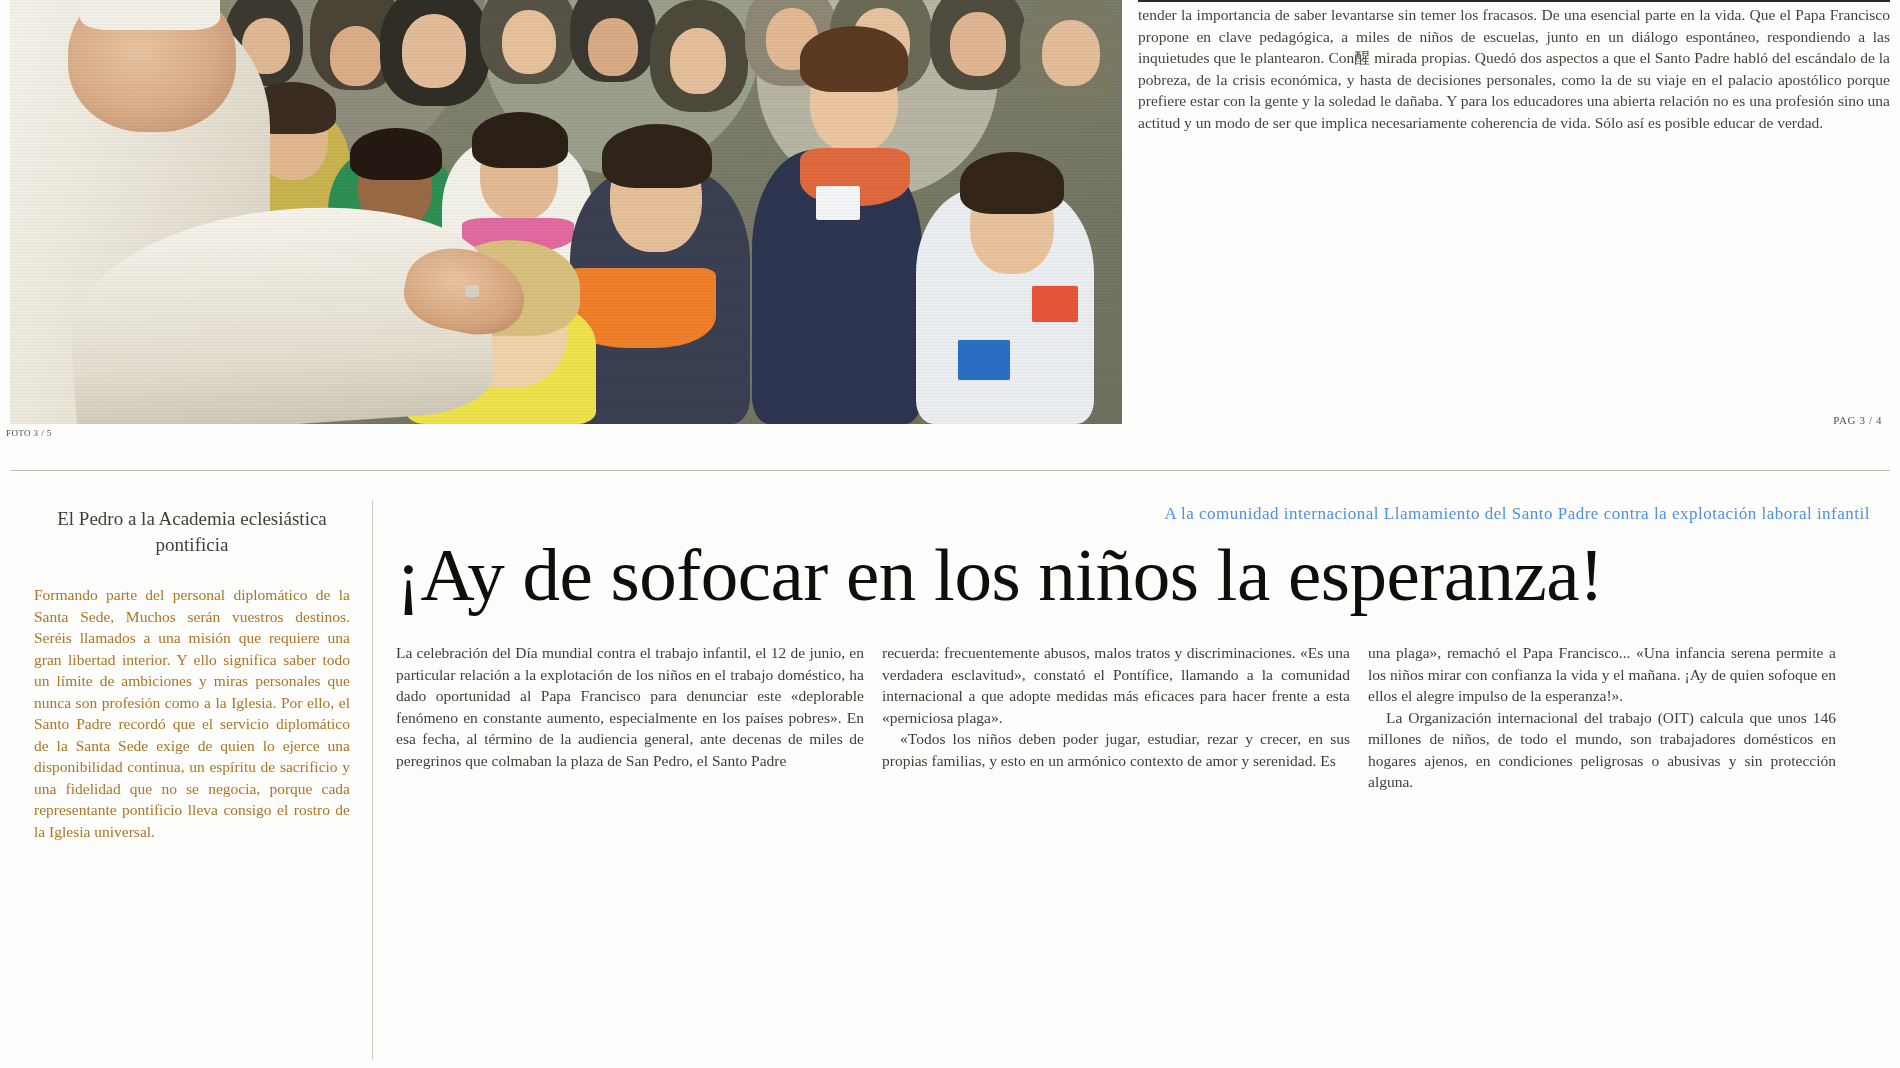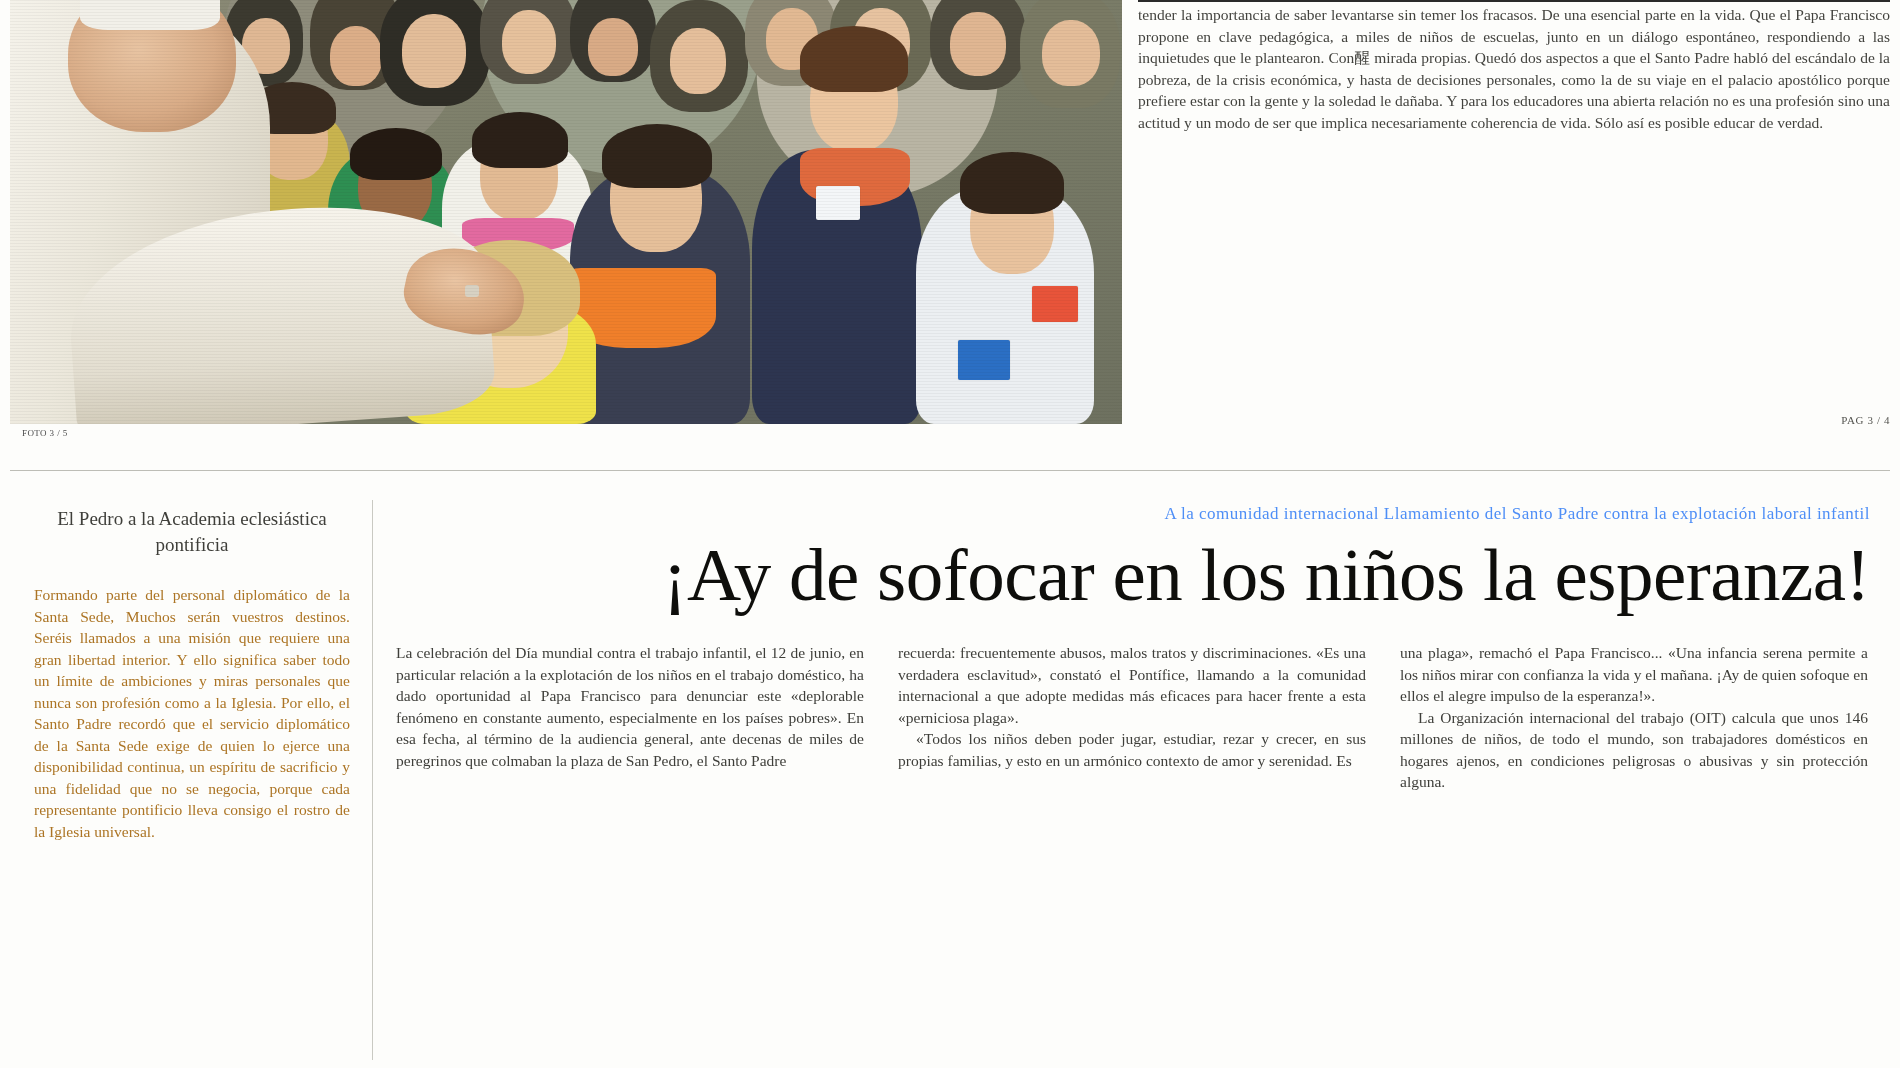--- a/index.html
+++ b/index.html
@@ -129,21 +129,21 @@
     box-shadow: 0 0 1px rgba(0,0,0,.3);
   }
   .scarf {
     position: absolute;
     border-radius: 20% 20% 45% 45%;
   }
 
   
   .photo-credit {
     position: absolute;
-    left: 22px;
+    left: 6px;
     top: 428px;
     width: 1112px;
     font-size: 9px;
     color: #4b4b4b;
     letter-spacing: .4px;
   }
 
   
   .top-right-col {
     position: absolute;
@@ -170,21 +170,21 @@
     font-family: "Liberation Serif", serif;
     font-size: 15.5px;
     line-height: 21.5px;
     text-align: justify;
     color: #24241f;
     filter: blur(0.35px);
     opacity: .86;
   }
   .tr-sign {
     position: absolute;
-    right: 0;
+    right: 8px;
     top: 414px;
     font-size: 11px;
     letter-spacing: .6px;
     color: #33332e;
     opacity: .85;
     filter: blur(0.3px);
   }
 
   
   .mid-rule {
@@ -261,30 +261,30 @@
     letter-spacing: .5px;
     text-align: right;
     color: #3b82f6;
     filter: blur(0.35px);
     opacity: .9;
   }
   .headline-main {
     margin-top: 8px;
     font-size: 75px;
     line-height: 86px;
-    text-align: right;
+    text-align: left;
     color: #0e0e0b;
     letter-spacing: -0.5px;
     font-weight: normal;
     filter: blur(0.2px);
   }
   .cols3 {
     margin-top: 24px;
     display: flex;
-    gap: 34px;
+    gap: 18px;
   }
   .col3 {
     width: 468px;
     font-size: 15.5px;
     line-height: 21.5px;
     text-align: justify;
     color: #24241f;
     filter: blur(0.35px);
     opacity: .88;
     height: 300px;

